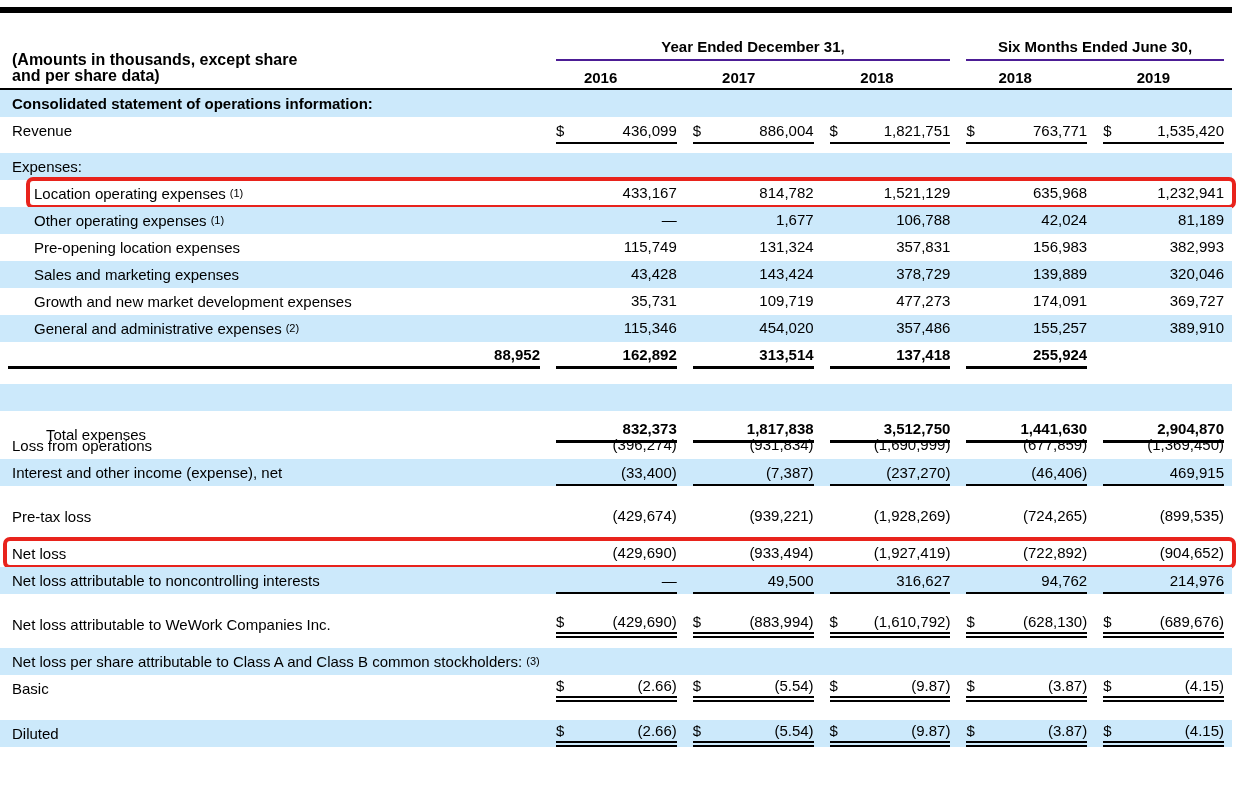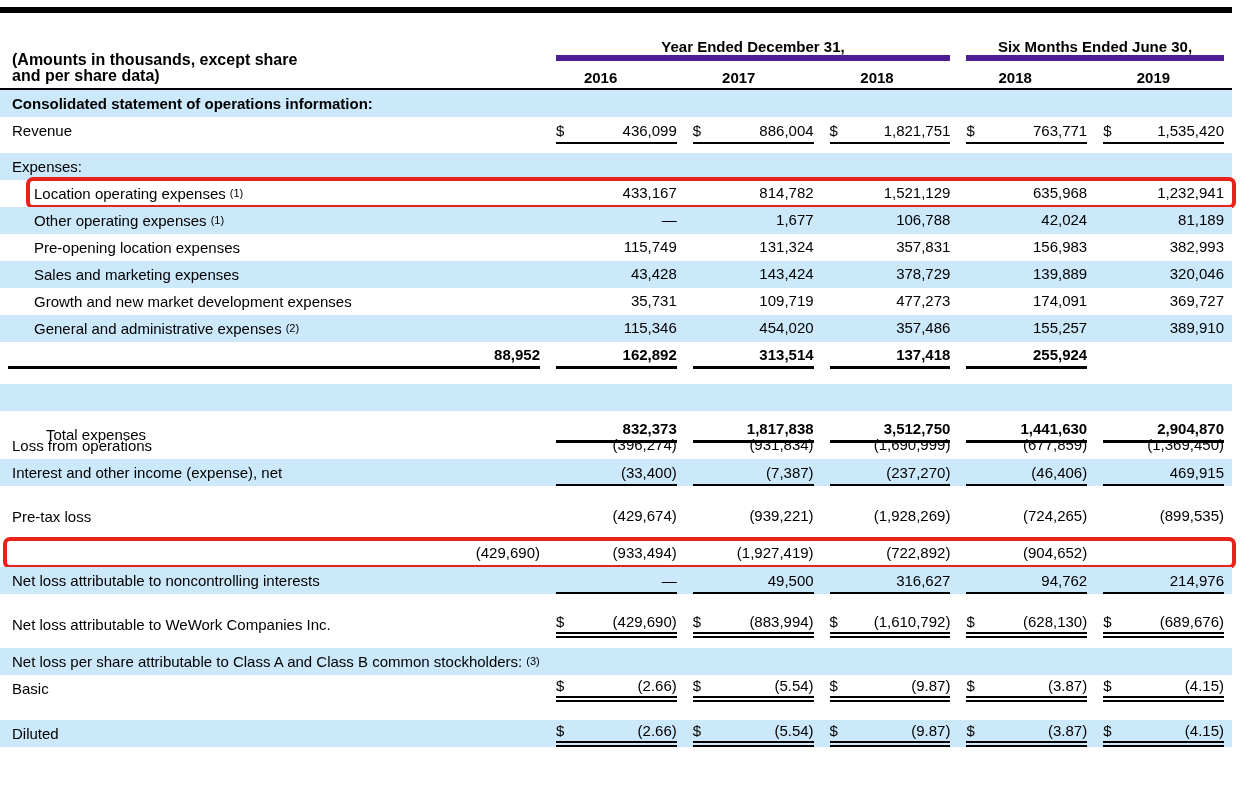--- a/index.html
+++ b/index.html
@@ -10,21 +10,21 @@
     font-family:"Liberation Sans","DejaVu Sans",sans-serif;
     font-size:15px; color:#000;
     overflow:hidden;
   }
   .topbar { position:absolute; left:0; top:7px; width:1232px; height:6px; background:#000; }
 
   
   .hdr { position:absolute; left:0; top:13px; width:1232px; height:75px; border-bottom:2px solid #000; }
   .note { position:absolute; left:12px; bottom:4px; font-weight:bold; font-size:16px; line-height:16px; white-space:nowrap; }
   .grp { position:absolute; top:22px; height:26px; font-weight:bold; text-align:center;
-         border-bottom:6px solid #4c1d95; box-sizing:border-box; padding-top:3px; }
+         border-bottom:2px solid #4c1d95; box-sizing:border-box; padding-top:3px; }
   .grp1 { left:556px; width:394px; }
   .grp2 { left:966px; width:258px; }
   .years { position:absolute; left:548px; bottom:2px; width:684px; display:grid; grid-template-columns:repeat(5,1fr);gap:7px; }
   .years .yr { text-align:center; font-weight:bold; padding-right:26px; }
 
   
   .rows { position:absolute; left:0; top:90px; width:1232px; }
   .row { position:relative; display:grid; grid-template-columns:548px repeat(5,1fr); height:27px; }
   .row.band { background:#cce9fb; }
   .row.bold .lbl { font-weight:bold; }
@@ -353,20 +353,23 @@
         </div>
         <div class="val">
           <span class="num">(724,265)</span>
         </div>
         <div class="val">
           <span class="num">(899,535)</span>
         </div>
       </div>
       <div class="spacer" style="height: 10px;"></div>
       <div class="row">
+        <div class="lbl ind0">
+          <span>Net loss</span>
+        </div>
         <div class="val">
           <span class="num">(429,690)</span>
         </div>
         <div class="val">
           <span class="num">(933,494)</span>
         </div>
         <div class="val">
           <span class="num">(1,927,419)</span>
         </div>
         <div class="val">

